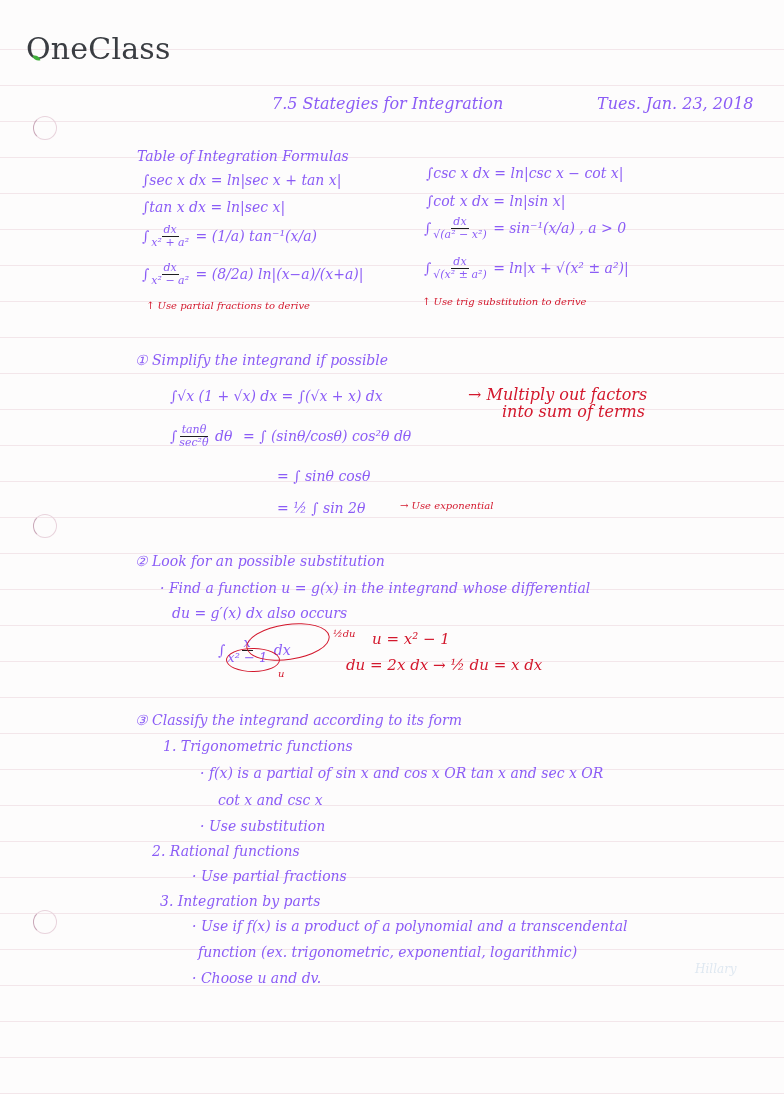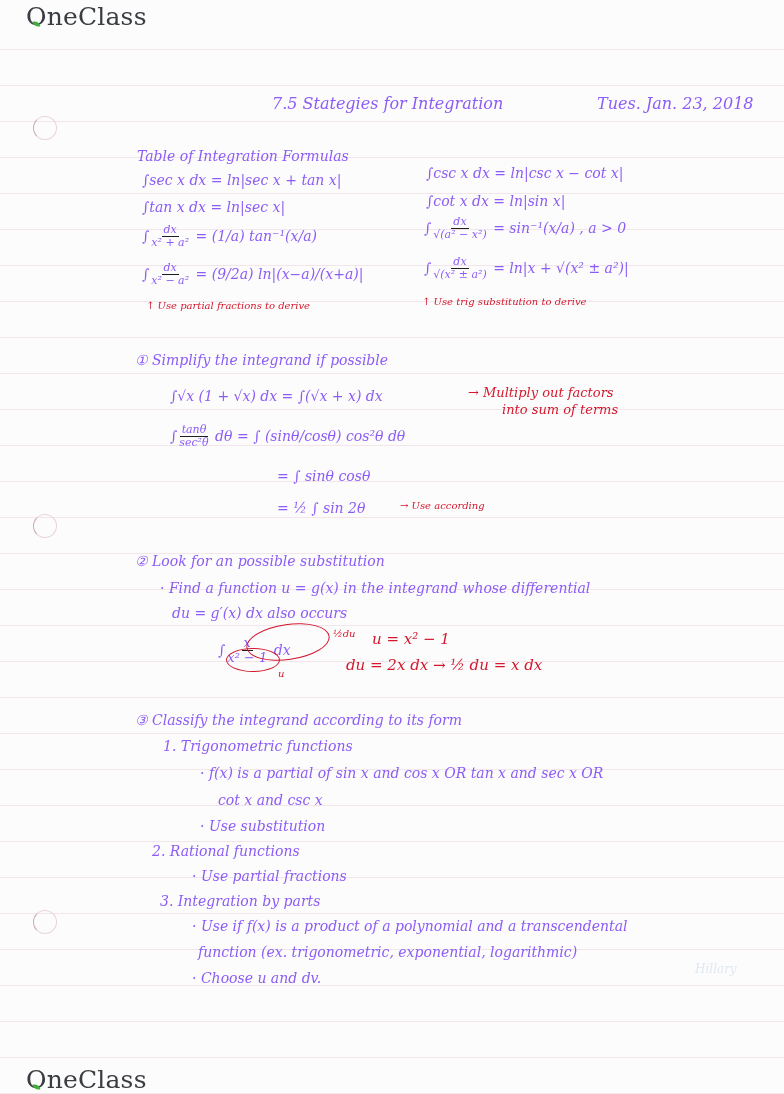--- a/index.html
+++ b/index.html
@@ -10,41 +10,41 @@
     color:#1c1c1c;
   }
   .rules {
     position:absolute; left:0; top:0; width:784px; height:1094px;
     background-image: repeating-linear-gradient(to bottom, transparent 0, transparent 35px, #f3e6ea 35px, #f3e6ea 36px);
     background-position: 0 14px;
     pointer-events:none;
   }
   .logo {
     position:absolute; left:26px; font-family:"DejaVu Serif", serif;
-    font-size:25px; color:#3a3d42; letter-spacing:0.2px;
+    font-size:30px; color:#3a3d42; letter-spacing:0.2px;margin-top:29px;
   }
   .logo .o { position:relative; display:inline-block; }
   .logo .leaf {
     position:absolute; left:7px; top:-4px; width:7px; height:6px;
     background:#3fae3b; border-radius:0 6px 0 6px; transform:rotate(-10deg);
   }
   .logo-top { top:2px; }
   .logo-bottom { top:1065px; }
   .hole {
     position:absolute; width:22px; height:22px; border-radius:50%;
     border:1.5px solid #e8d3dc; border-left-color:#c9a7b8;
   }
   .hw { position:absolute; font-family:"DejaVu Serif", serif; font-style:italic; white-space:nowrap; }
   .title { font-size:16px; }
   .black { color:#8b5cf6; }
   .red { color:#d3182d; }
   .f15 { font-size:15px; }
   .f14 { font-size:14px; }
   .f13 { font-size:10px; }
-  .f12 { font-size:13px; }
+  .f12 { font-size:16px; }
   .frac { display:inline-flex; flex-direction:column; align-items:center; vertical-align:middle; font-size:11px; line-height:12px; margin:0 2px; }
   .frac .num { border-bottom:1px solid #1d1d1f; padding:0 2px; }
   .circle {
     position:absolute; border:1.5px solid #d3182d; border-radius:50%;
   }
   .watermark { position:absolute; left:695px; top:962px; font-family:"DejaVu Serif", serif; font-style:italic; color:#dfe8f1; font-size:12px; }
 </style>
 </head>
 <body>
 
@@ -70,21 +70,21 @@
       <span class="num">dx</span>
       <span>x² + a²</span>
     </span>
   <span>= (1/a) tan⁻¹(x/a)</span>
 </div>
 <div class="hw f14 black" style="left:142px;top:262px;">
   <span>∫</span><span class="frac">
       <span class="num">dx</span>
       <span>x² − a²</span>
     </span>
-  <span>= (9/2a) ln|(x−a)/(x+a)|</span>
+  <span>= (8/2a) ln|(x−a)/(x+a)|</span>
 </div>
 <div class="hw f13 red" style="left:146px;top:300px;">↑ Use partial fractions to derive</div>
 
 <div class="hw f14 black" style="left:426px;top:165px;">∫csc x dx = ln|csc x − cot x|</div>
 <div class="hw f14 black" style="left:426px;top:193px;">∫cot x dx = ln|sin x|</div>
 <div class="hw f14 black" style="left:424px;top:216px;">
   <span>∫</span><span class="frac">
       <span class="num">dx</span>
       <span>√(a² − x²)</span>
     </span>
@@ -102,25 +102,25 @@
 <div class="hw f14 black" style="left:135px;top:352px;">① Simplify the integrand if possible</div>
 <div class="hw f14 black" style="left:170px;top:388px;">∫√x (1 + √x) dx = ∫(√x + x) dx</div>
 <div class="hw f12 red" style="left:468px;top:385px;">→ Multiply out factors</div>
 <div class="hw f12 red" style="left:502px;top:402px;">into sum of terms</div>
 <div class="hw f14 black" style="left:170px;top:424px;">
   <span>∫</span><span class="frac">
       <span class="num">tanθ</span>
       <span>sec²θ</span>
     </span>
   <span>dθ</span>
-  <span style="">= ∫ (sinθ/cosθ) cos²θ dθ</span>
+  <span style="margin-left:6px;">= ∫ (sinθ/cosθ) cos²θ dθ</span>
 </div>
 <div class="hw f14 black" style="left:277px;top:468px;">= ∫ sinθ cosθ</div>
 <div class="hw f14 black" style="left:277px;top:500px;">= ½ ∫ sin 2θ</div>
-<div class="hw f13 red" style="left:400px;top:500px;">→ Use according</div>
+<div class="hw f13 red" style="left:400px;top:500px;">→ Use exponential</div>
 
 <div class="hw f14 black" style="left:135px;top:553px;">② Look for an possible substitution</div>
 <div class="hw f14 black" style="left:160px;top:580px;">· Find a function u = g(x) in the integrand whose differential</div>
 <div class="hw f14 black" style="left:172px;top:605px;">du = g′(x) dx also occurs</div>
 <div class="hw f14 black" style="left:218px;top:636px;">
   <span>∫</span><span class="frac" style="font-size:13px;line-height:14px;">
       <span class="num">x</span>
       <span>x² − 1</span>
     </span>
   <span>dx</span>

